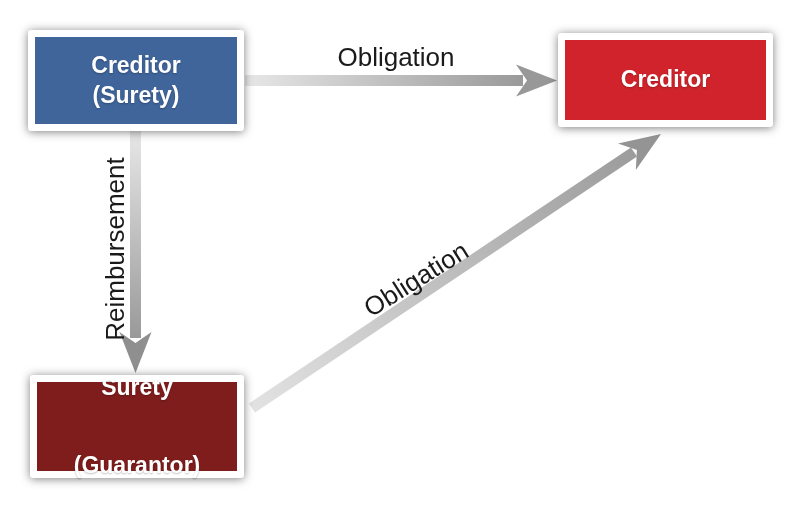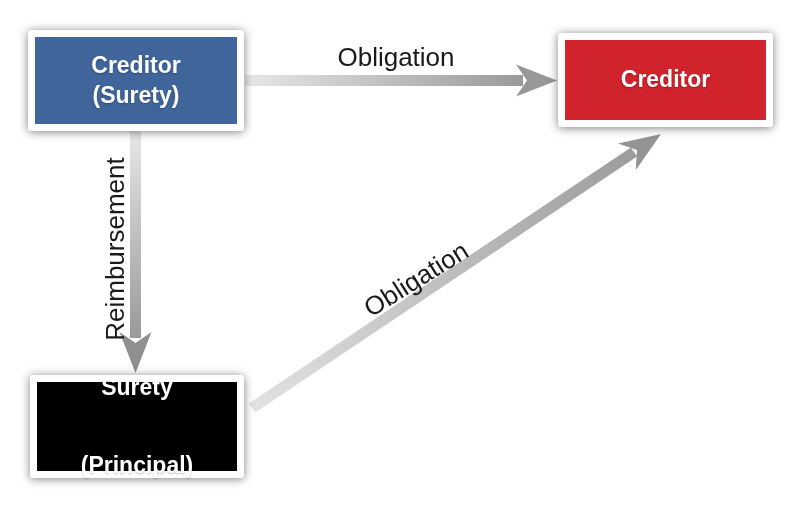--- a/index.html
+++ b/index.html
@@ -34,21 +34,21 @@
     justify-content: center;
     color: #ffffff;
     font-weight: bold;
     font-size: 23px;
     line-height: 1.28;
     text-align: center;
     text-shadow: 0 1px 2px rgba(0,0,0,0.25);
   }
   .node-principal { left: 28px;  top: 30px;  width: 216px; height: 101px; background: #3F659B; }
   .node-creditor  { left: 558px; top: 33px;  width: 215px; height: 94px;  background: #D0232B; text-align: center; }
-  .node-surety    { left: 30px;  top: 375px; width: 214px; height: 103px; background: #000000; gap: 48px; }
+  .node-surety    { left: 30px;  top: 375px; width: 214px; height: 103px; background: #7f1d1d; gap: 48px; }
   .edge-label {
     position: absolute;
     color: #1a1a1a;
     font-size: 26px;
     line-height: 30px;
     white-space: nowrap;
   }
   .label-obligation-top {
     left: 326px; top: 42px; width: 140px; text-align: center;
   }
@@ -102,20 +102,20 @@
     <span>Creditor</span>
     <span>(Surety)</span>
   </div>
 
   <div class="node node-creditor">
     <span>Creditor</span>
   </div>
 
   <div class="node node-surety">
     <span>Surety</span>
-    <span>(Principal)</span>
+    <span>(Guarantor)</span>
   </div>
 
   <div class="edge-label label-obligation-top">Obligation</div>
   <div class="edge-label label-reimbursement">Reimbursement</div>
   <div class="edge-label label-obligation-diag">Obligation</div>
 
 </div>
 
 </body></html>

